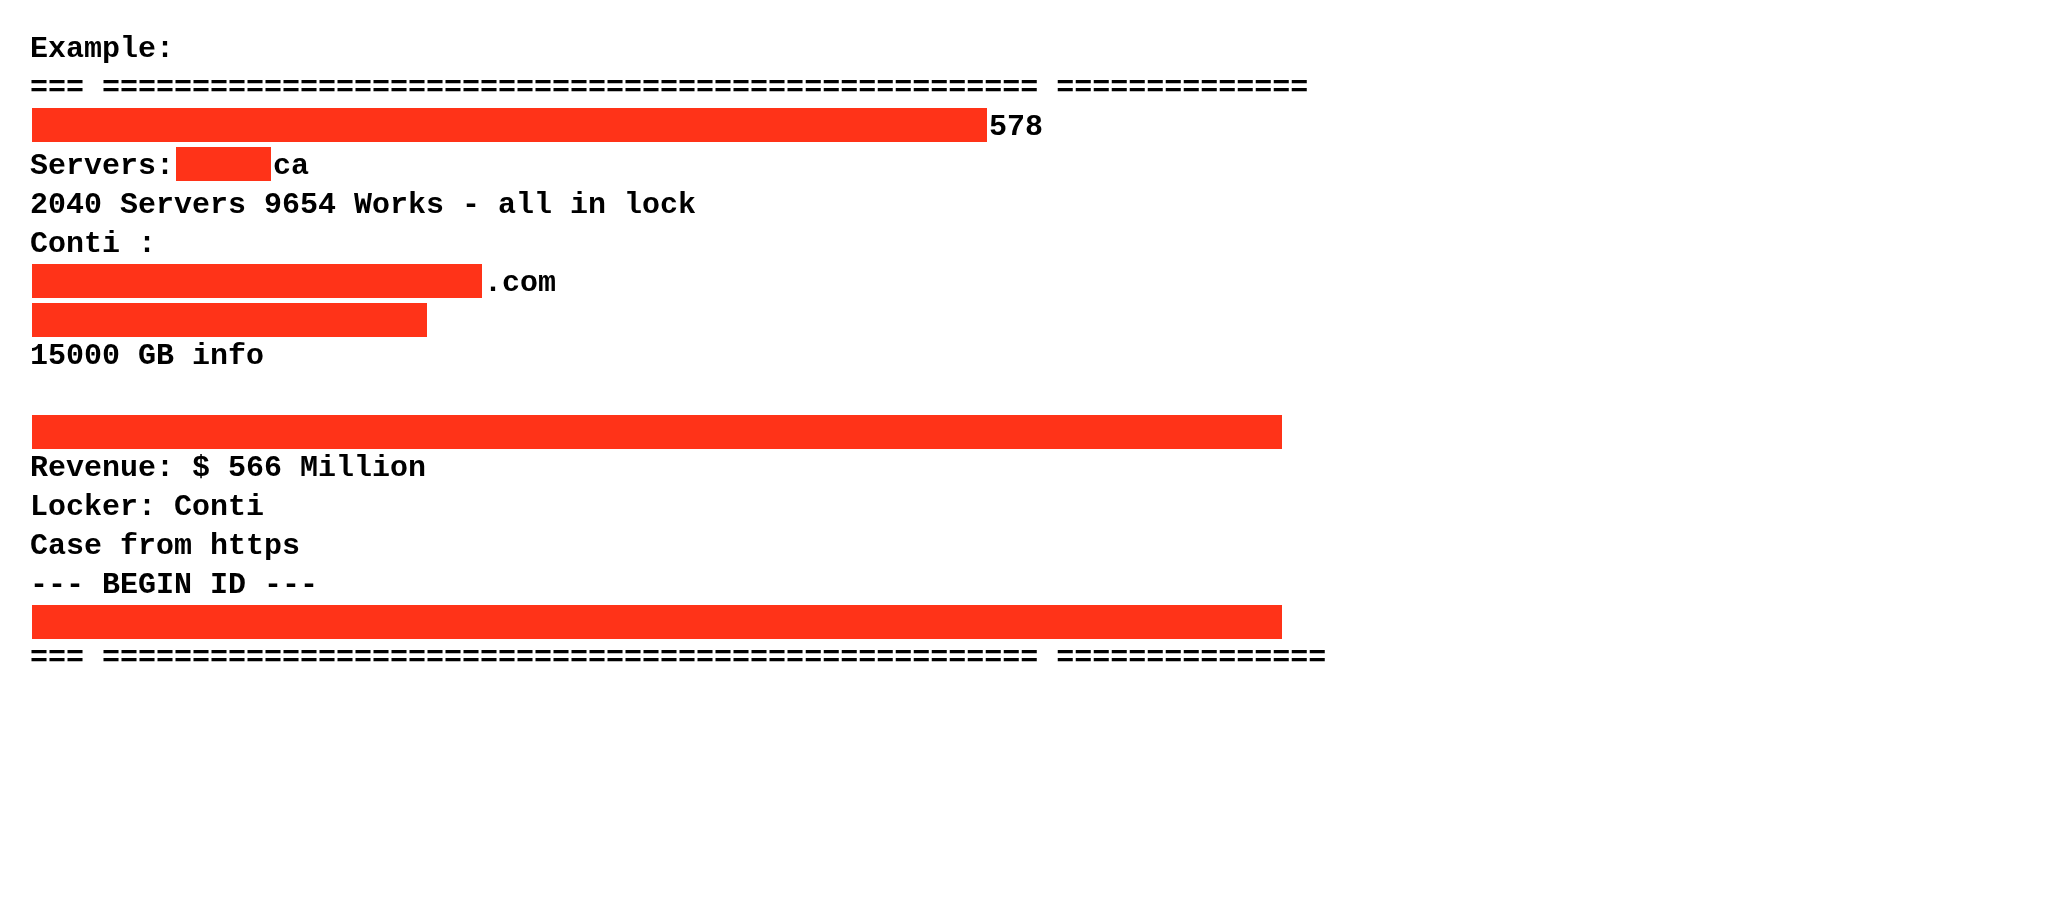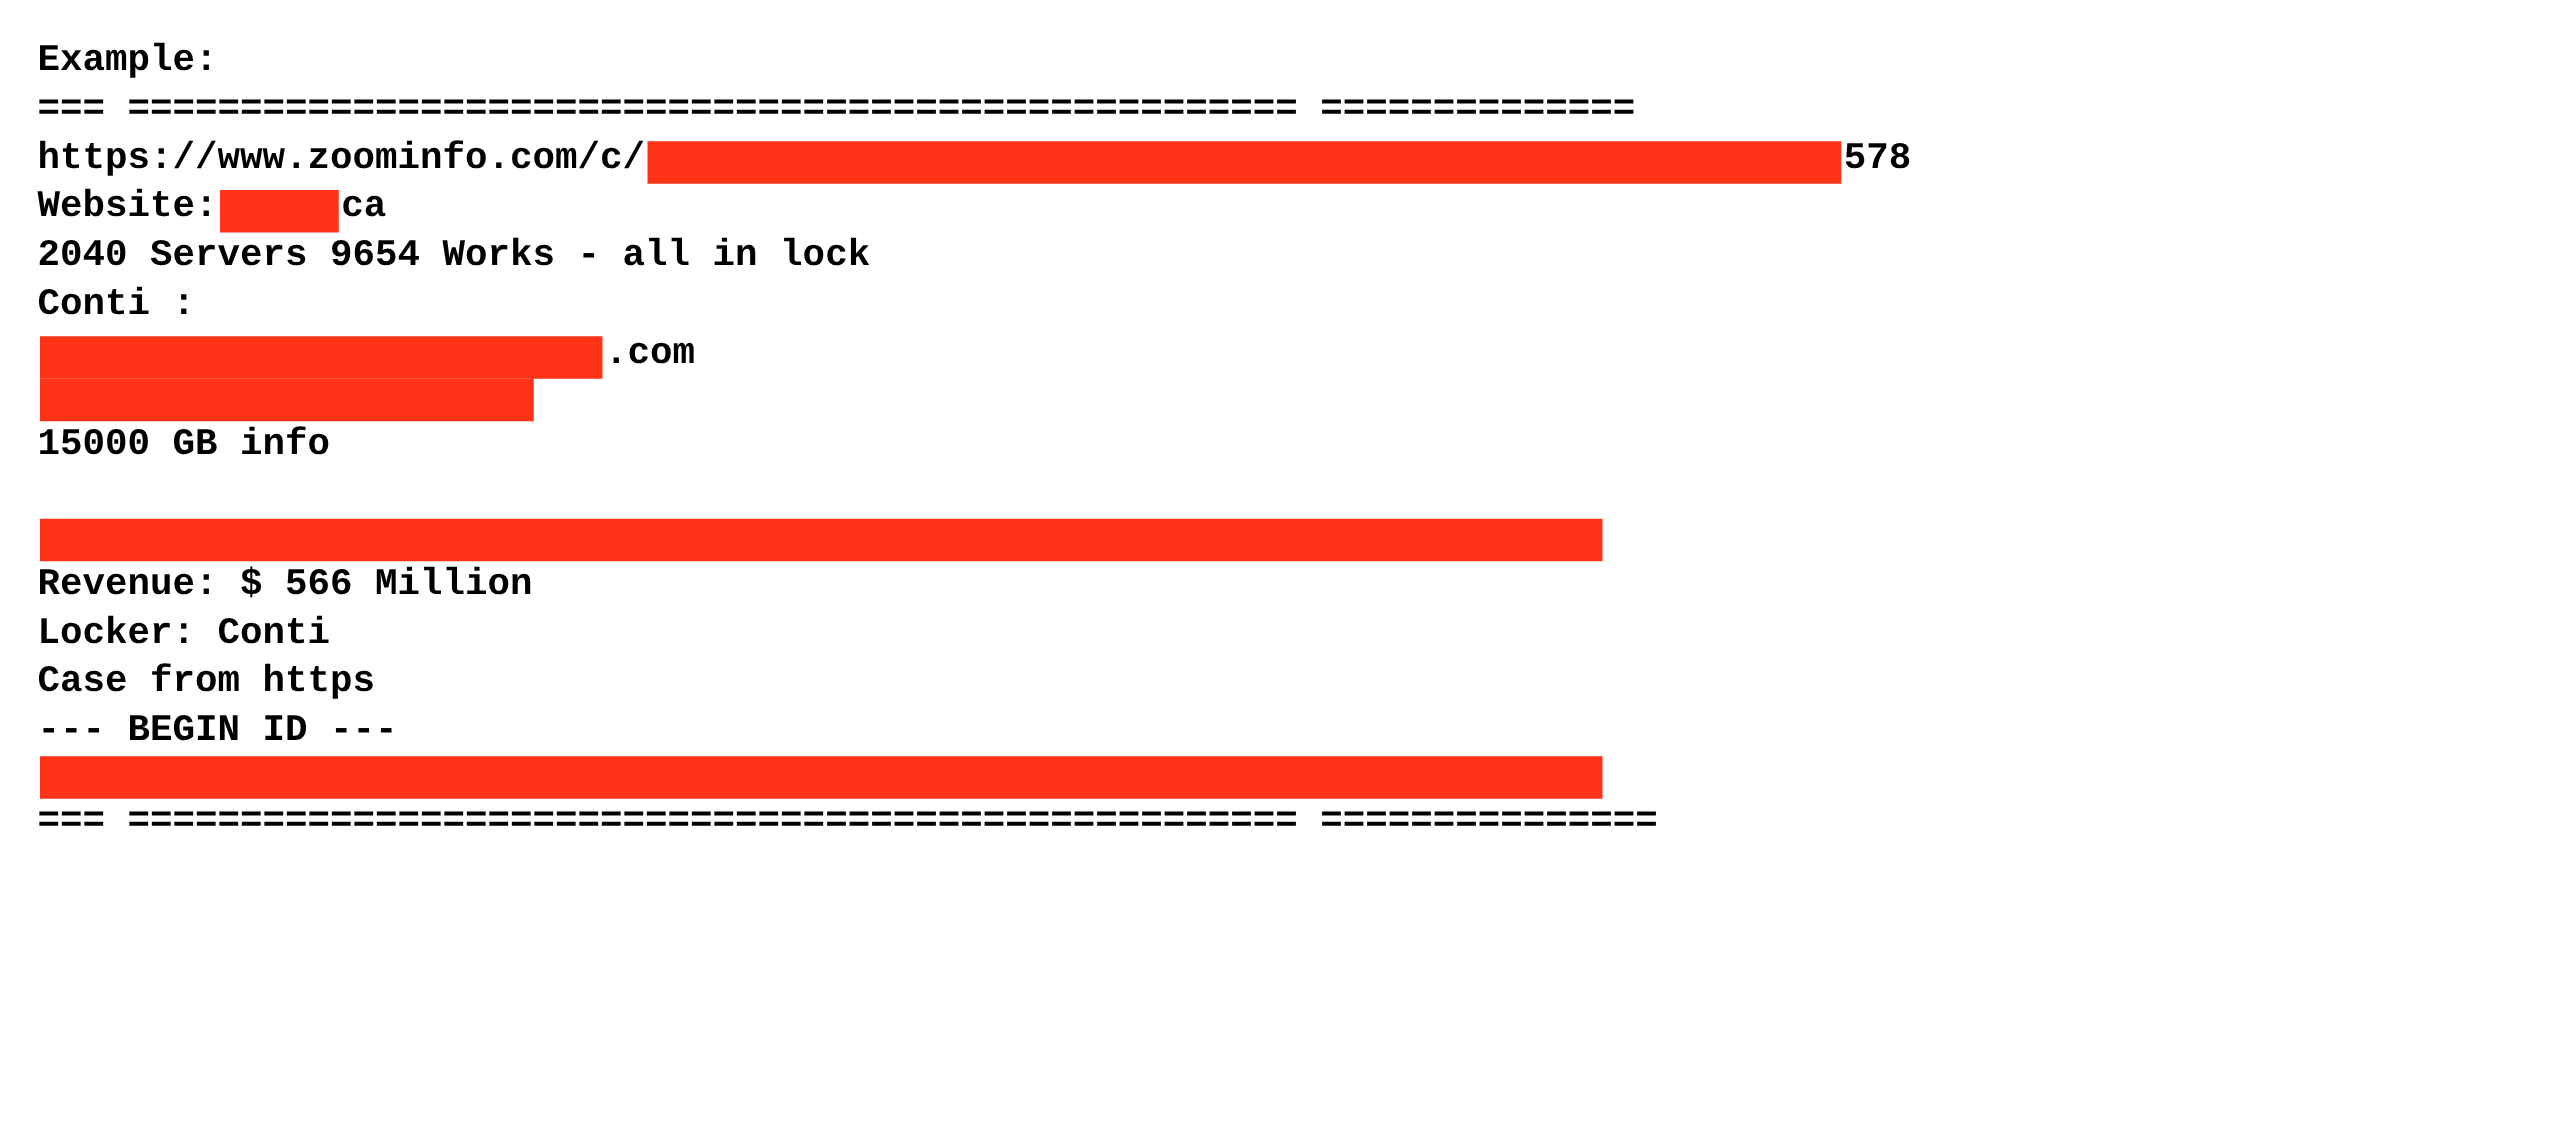--- a/index.html
+++ b/index.html
@@ -8,21 +8,21 @@
       font-family: 'Courier New', Courier, monospace;
       font-weight: bold;
       font-size: 30px;
       line-height: 1.3;
       background: #ffffff;
       color: #000000;
       white-space: nowrap;
     }
     .line {
       display: flex;
-      align-items: flex-end;
+      align-items: flex-start;
       flex-wrap: nowrap;
     }
     .redact {
       display: inline-block;
       background: #ff3318;
       height: 34px;
       vertical-align: middle;
       margin: 0 2px;
     }
     .spacer {
@@ -34,27 +34,26 @@
 
 <div class="line">
   <span>Example:</span>
 </div>
 
 <div class="line">
   <span>=== ==================================================== ==============</span>
 </div>
 
 <div class="line">
-  <span>https://www.zoominfo.com/c/</span>
   <span class="redact" style="width:955px;"></span>
   <span>578</span>
 </div>
 
 <div class="line">
-  <span>Website: </span>
+  <span>Servers: </span>
   <span class="redact" style="width:95px;"></span>
   <span>ca</span>
 </div>
 
 <div class="line">
   <span>2040 Servers 9654 Works - all in lock</span>
 </div>
 
 <div class="line">
   <span>Conti :</span>

